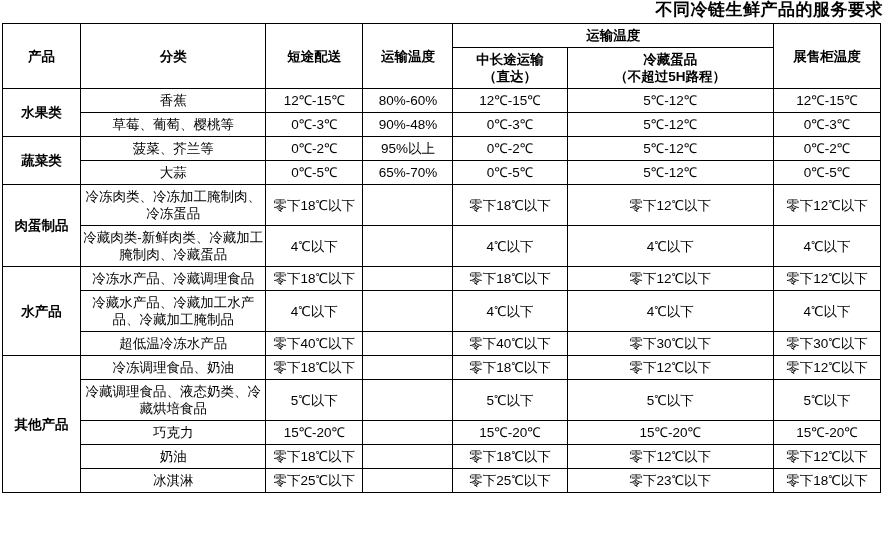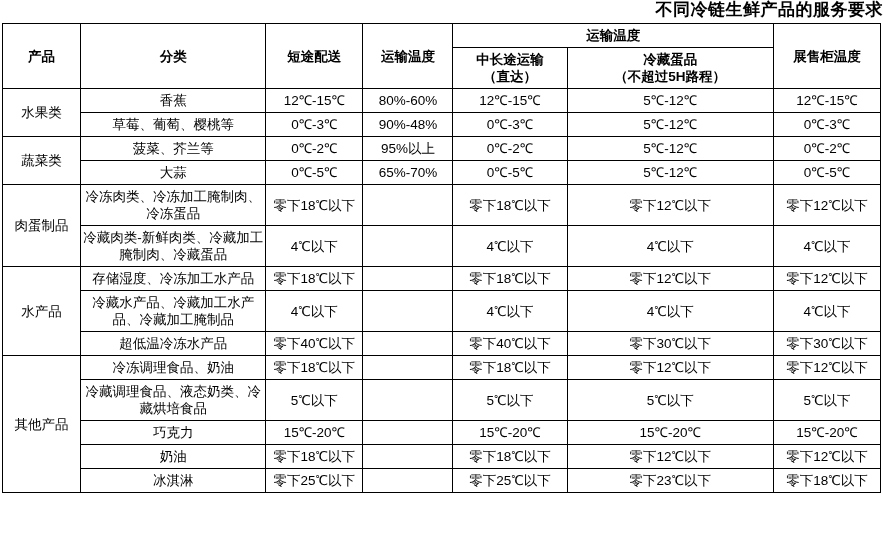--- a/index.html
+++ b/index.html
@@ -35,21 +35,21 @@
     vertical-align: middle;
     font-size: 13.5px;
     line-height: 17px;
     padding: 3px 2px;
   }
   .hdr {
     font-weight: bold;
     font-size: 14.5px;
   }
   .cat-cell {
-    font-weight: normal;
+    font-weight: bold;
     font-size: 14px;
   }
   .sub-left {
     text-align: left;
     padding-left: 6px;
     padding-right: 4px;
   }
   .col-cat      { width: 78px; }
   .col-sub      { width: 185px; }
   .col-stemp    { width: 97px; }
@@ -141,21 +141,21 @@
       <tr>
         <td class="sub-left">冷藏肉类-新鲜肉类、冷藏加工腌制肉、冷藏蛋品</td>
         <td>4℃以下</td>
         <td></td>
         <td>4℃以下</td>
         <td>4℃以下</td>
         <td>4℃以下</td>
       </tr>
       <tr>
         <td class="cat-cell" rowspan="3">水产品</td>
-        <td class="sub-left">存储湿度、冷冻加工水产品</td>
+        <td class="sub-left">冷冻水产品、冷藏调理食品</td>
         <td>零下18℃以下</td>
         <td></td>
         <td>零下18℃以下</td>
         <td>零下12℃以下</td>
         <td>零下12℃以下</td>
       </tr>
       <tr>
         <td class="sub-left">冷藏水产品、冷藏加工水产品、冷藏加工腌制品</td>
         <td>4℃以下</td>
         <td></td>

